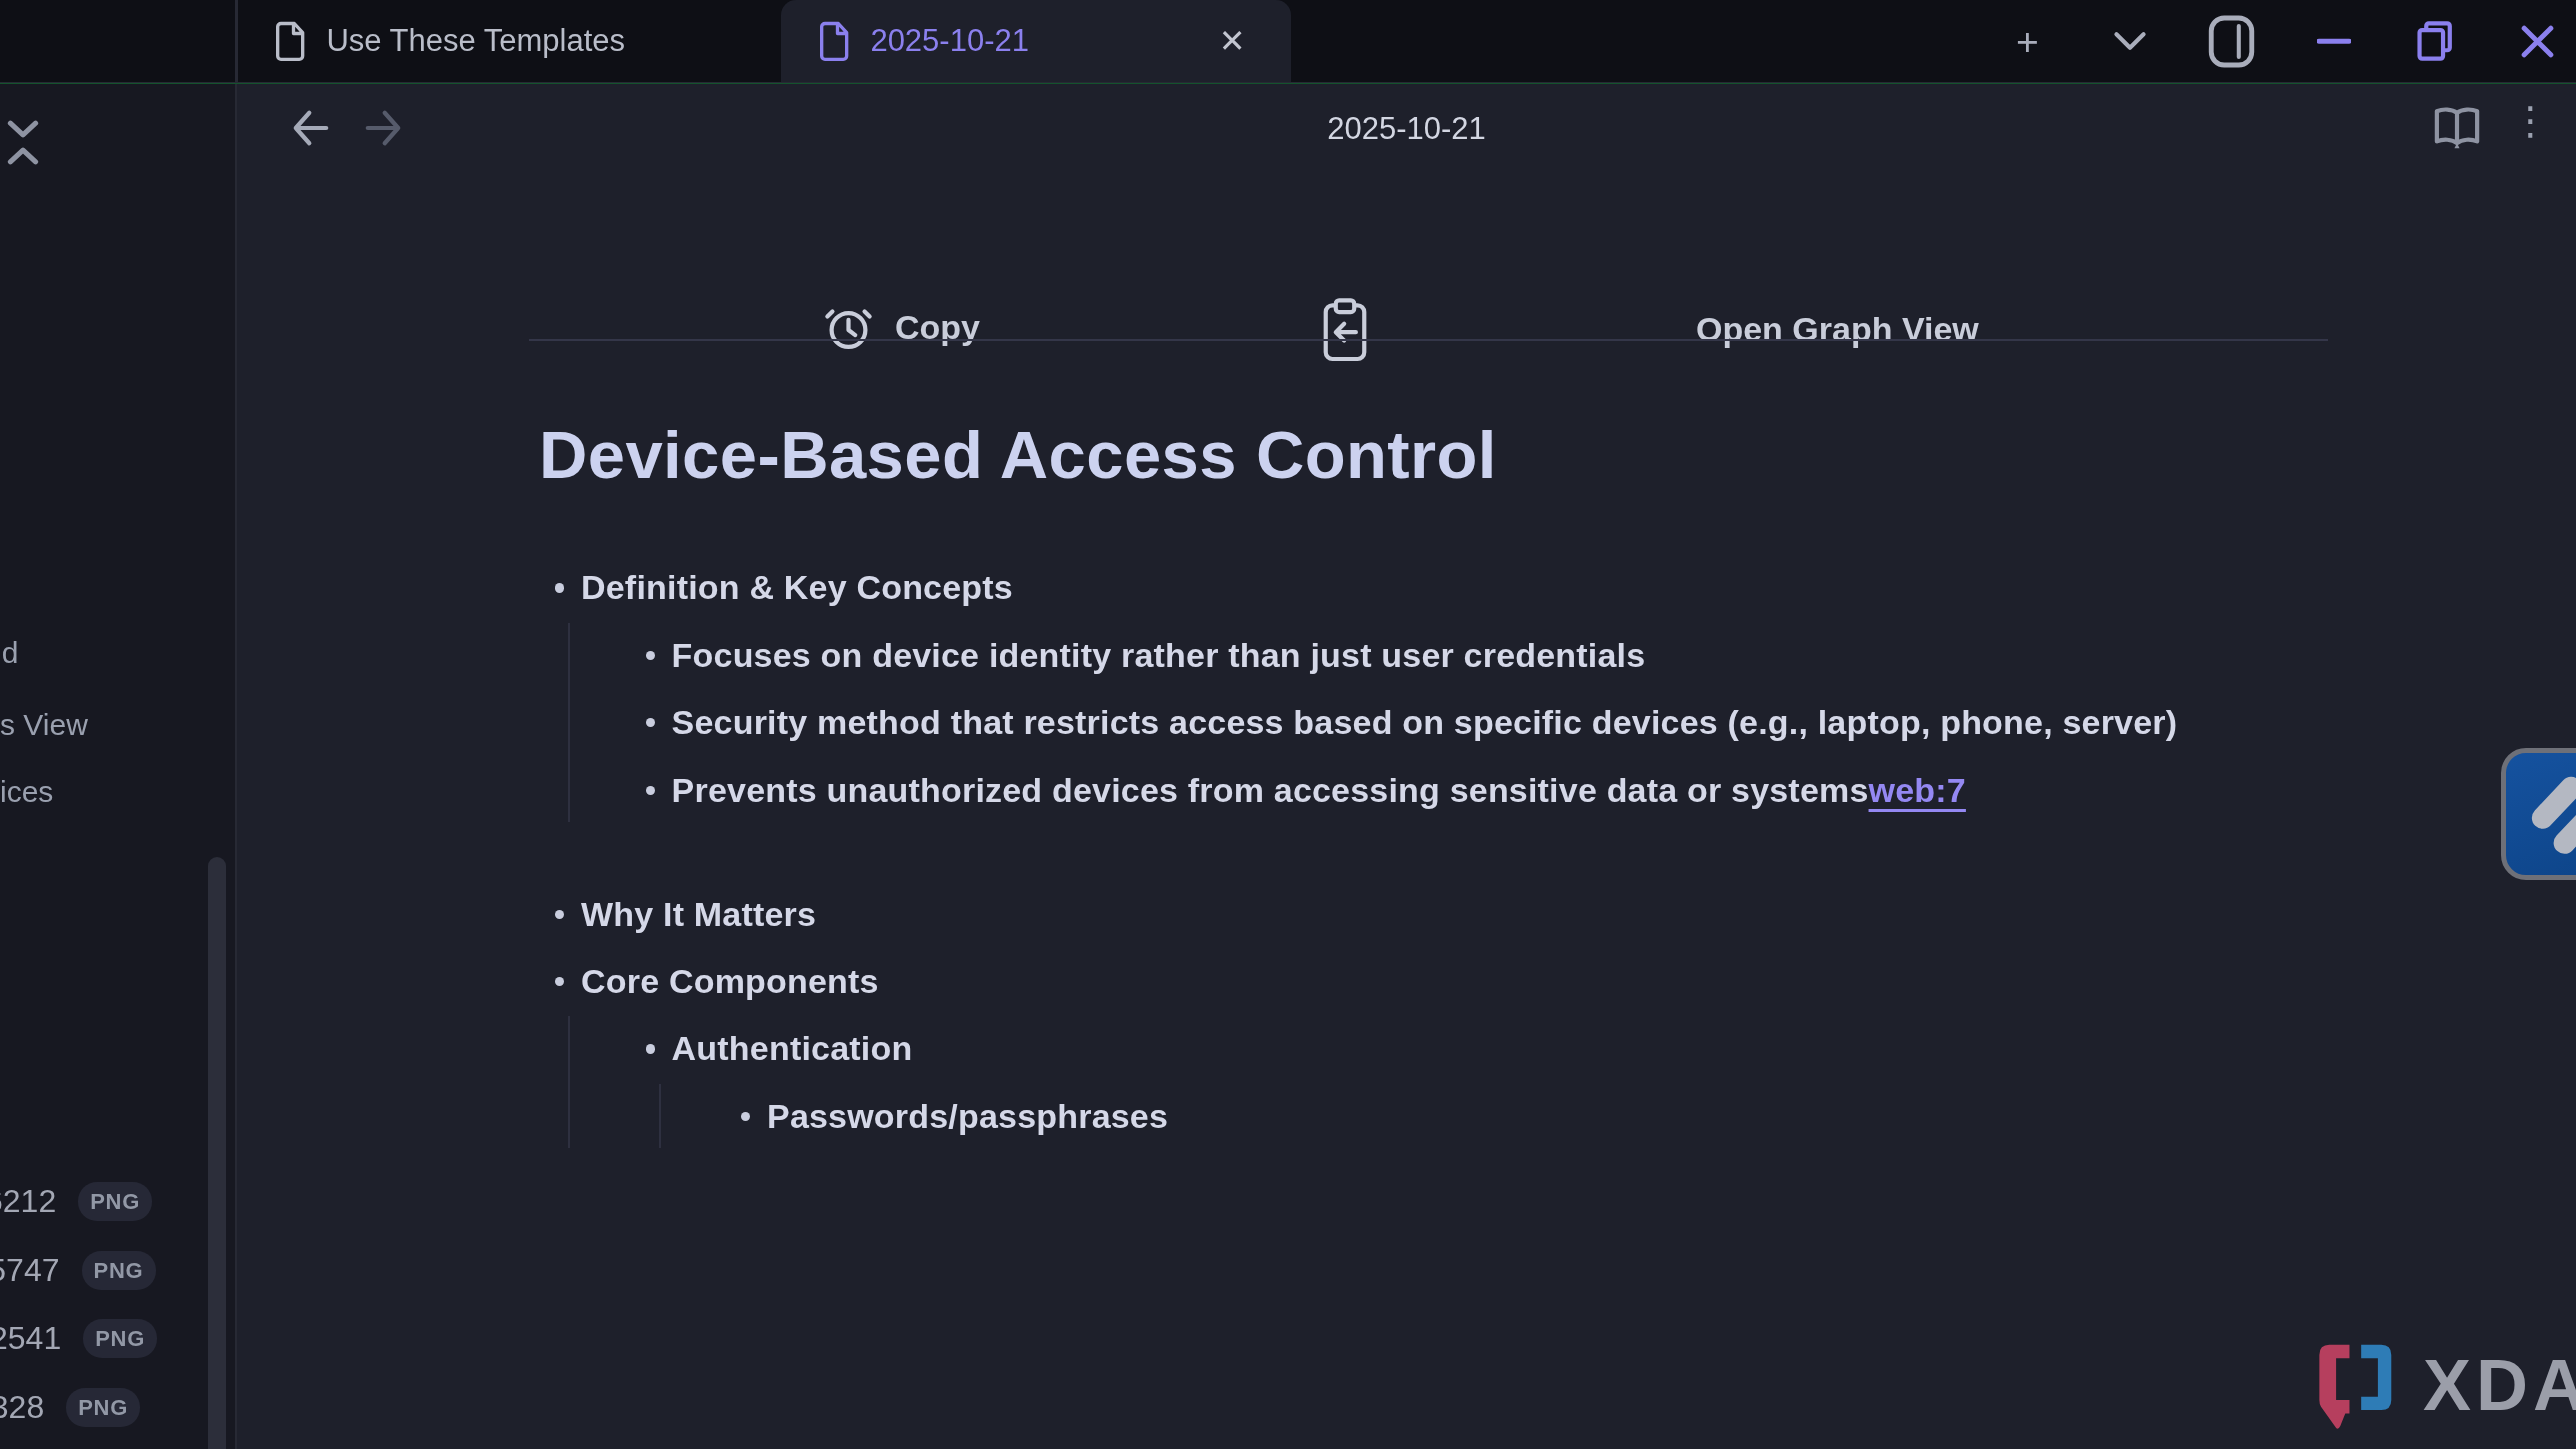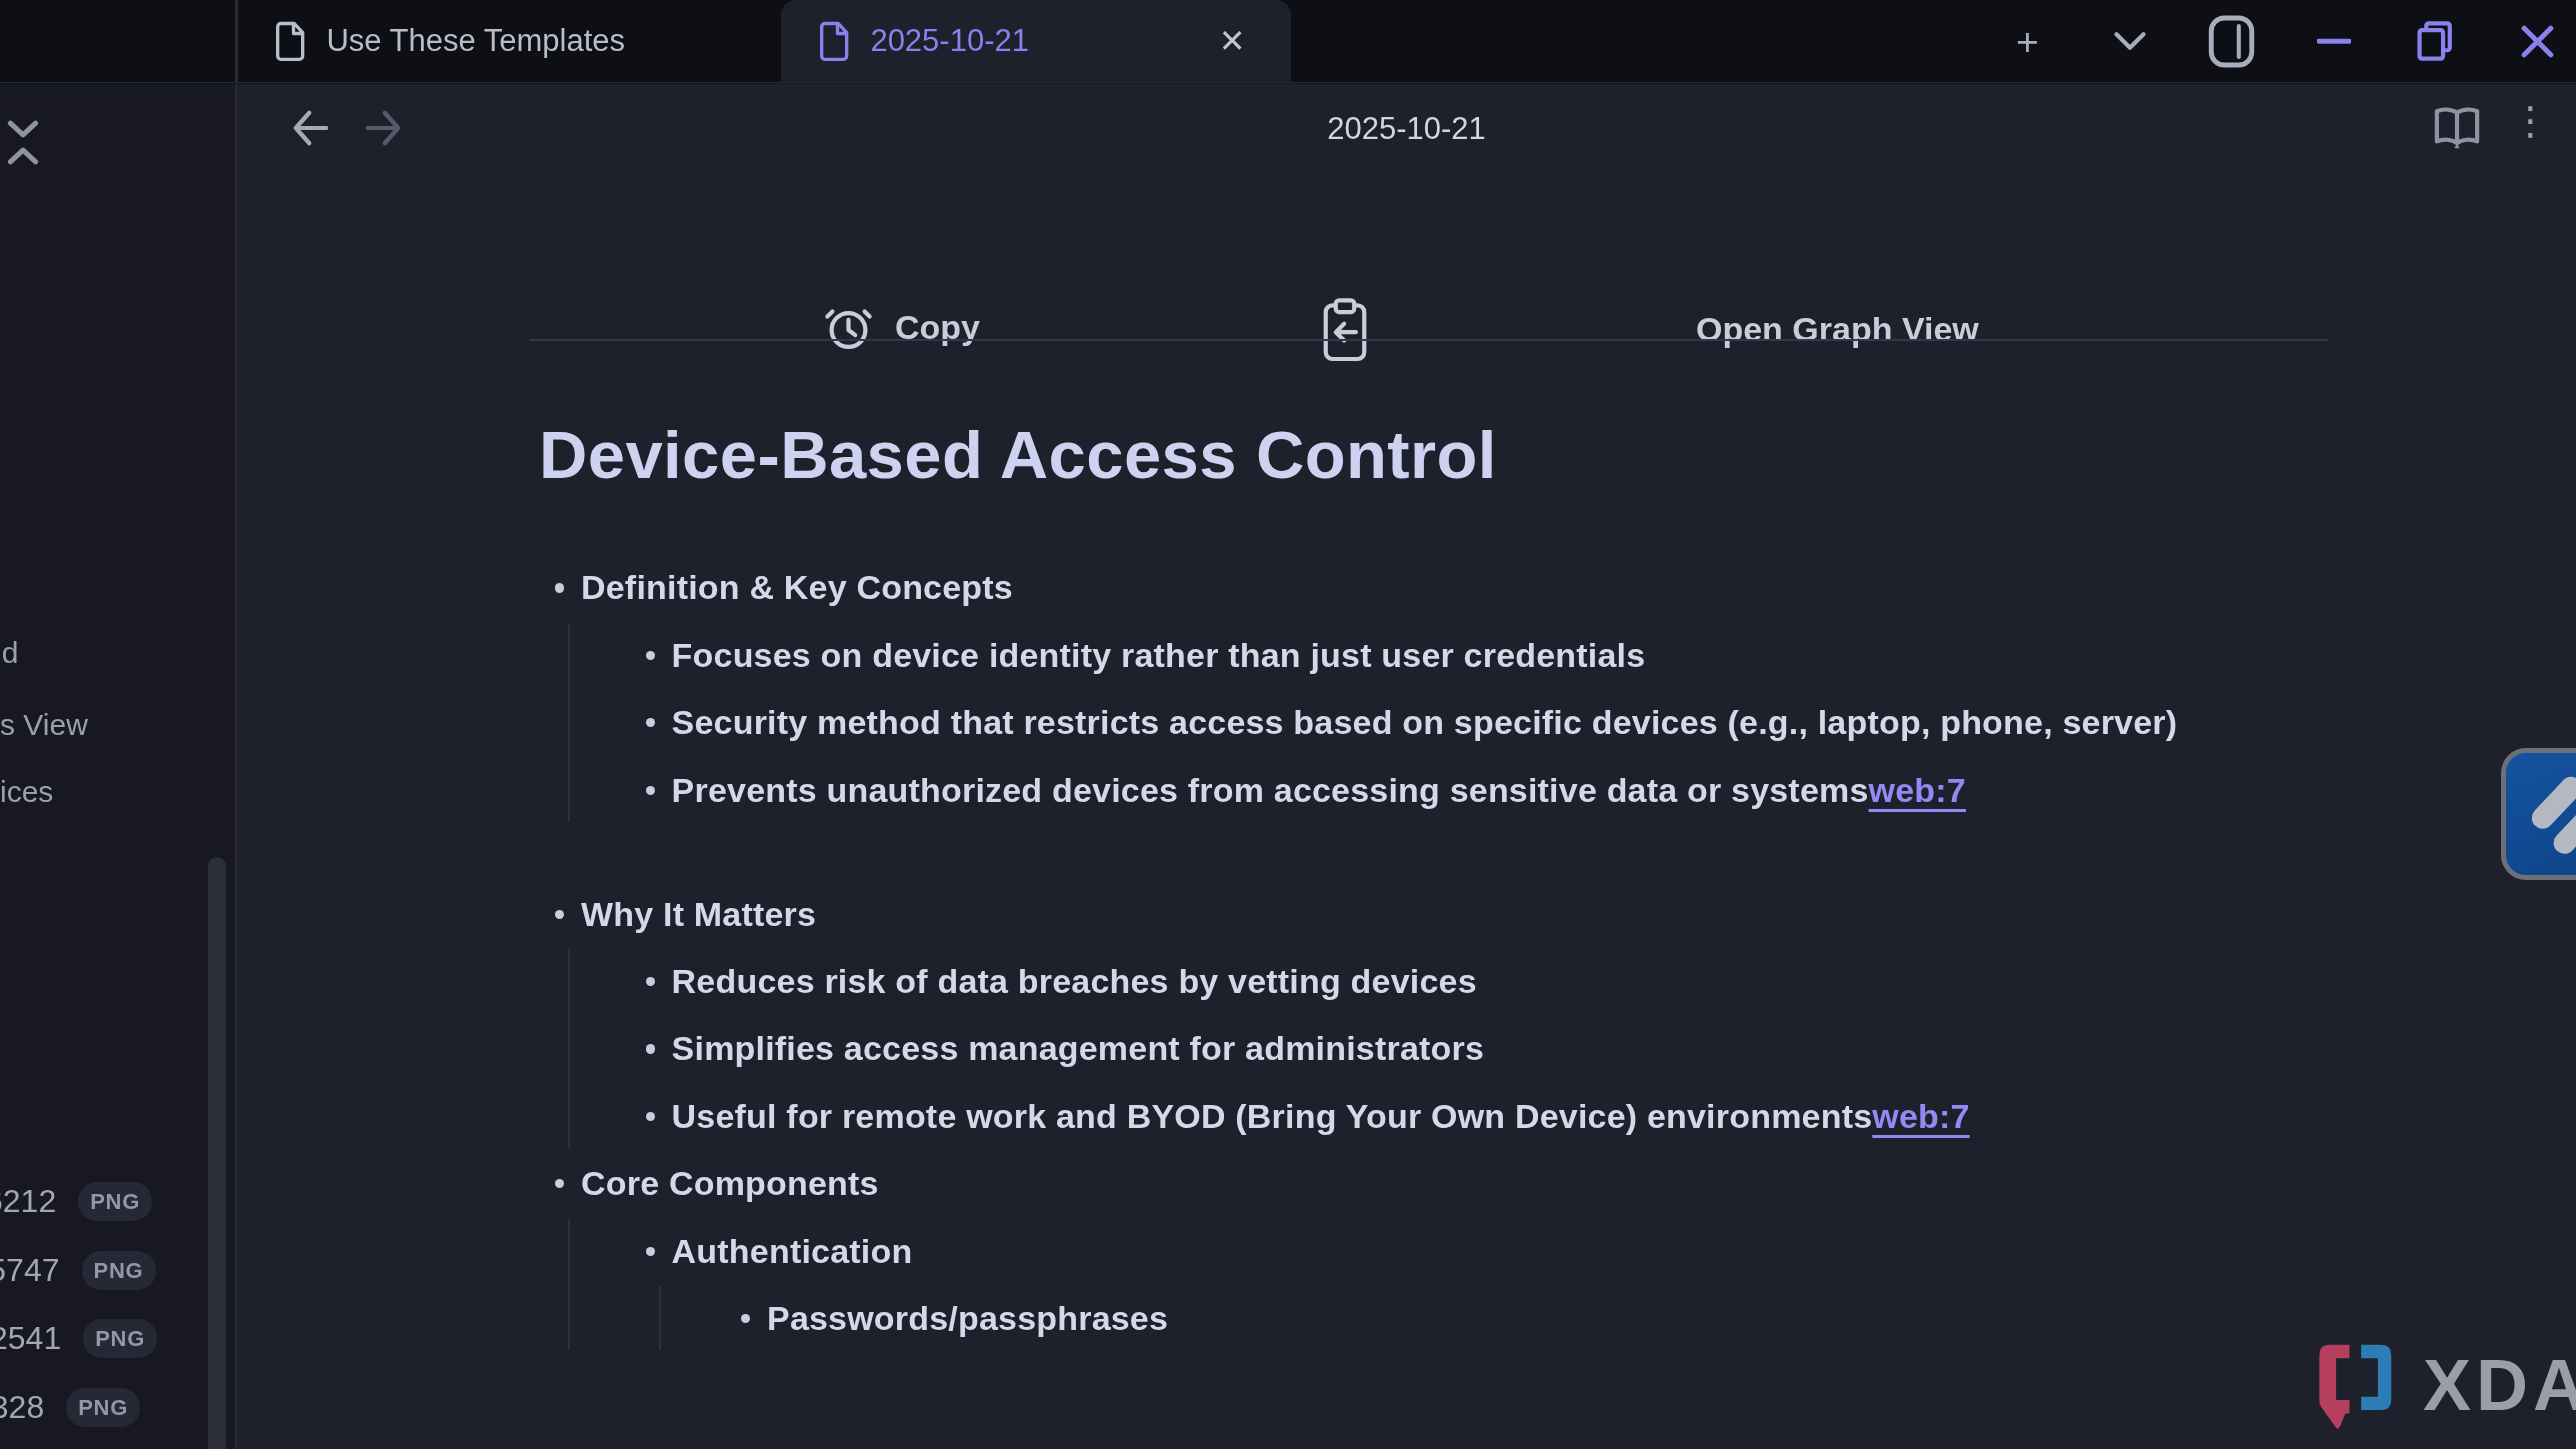--- a/index.html
+++ b/index.html
@@ -1,18 +1,18 @@
 <!DOCTYPE html>
 <html style="font-size:13.4px"><head>
 <meta charset="utf-8">
 <style>
   html,body{margin:0;padding:0;background:#000;}
   .app{position:relative;width:2576px;height:1449px;overflow:hidden;
        font-family:"Liberation Sans","DejaVu Sans",sans-serif;
-       background:#0f172a;color:#d6d9e7;}
+       background:#14532d;color:#d6d9e7;}
 
   
   .titlebar{position:absolute;left:0;top:0;width:2576px;height:82px;background:#0e0f15;border-bottom:1.7px solid #272934;}
   .tb-divider{position:absolute;left:235px;top:0;width:2.5px;height:82px;background:#272934;}
   .tabstrip{position:absolute;left:237px;top:0;height:82px;display:flex;align-items:stretch;}
   .tab{display:flex;align-items:center;gap:18.4px;padding:0 37px;cursor:default;}
   .tab.inactive{width:470px;}
   .tab.inactive .tab-label{color:#b9bdc9;font-size:31px;}
   .tab.active{width:436px;background:#1e202b;border-radius:15px 15px 0 0;position:relative;}
   .tab.active .tab-label{color:#8b80ee;font-size:31px;}
@@ -217,25 +217,20 @@
           <span class="li-text">Definition &amp; Key Concepts</span>
           <ul class="ol l2">
             <li class="oli"><span class="li-text">Focuses on device identity rather than just user credentials</span></li>
             <li class="oli"><span class="li-text">Security method that restricts access based on specific devices (e.g., laptop, phone, server)</span></li>
             <li class="oli"><span class="li-text">Prevents unauthorized devices from accessing sensitive data or systems</span><a class="weblink">web:7</a></li>
           </ul>
         </li>
 
         <li class="oli gap-before">
           <span class="li-text">Why It Matters</span>
-          <ul class="ol l2">
-            <li class="oli"><span class="li-text">Reduces risk of data breaches by vetting devices</span></li>
-            <li class="oli"><span class="li-text">Simplifies access management for administrators</span></li>
-            <li class="oli"><span class="li-text">Useful for remote work and BYOD (Bring Your Own Device) environments</span><a class="weblink">web:7</a></li>
-          </ul>
         </li>
 
         <li class="oli">
           <span class="li-text">Core Components</span>
           <ul class="ol l2">
             <li class="oli">
               <span class="li-text">Authentication</span>
               <ul class="ol l3">
                 <li class="oli"><span class="li-text">Passwords/passphrases</span></li>
               </ul>

